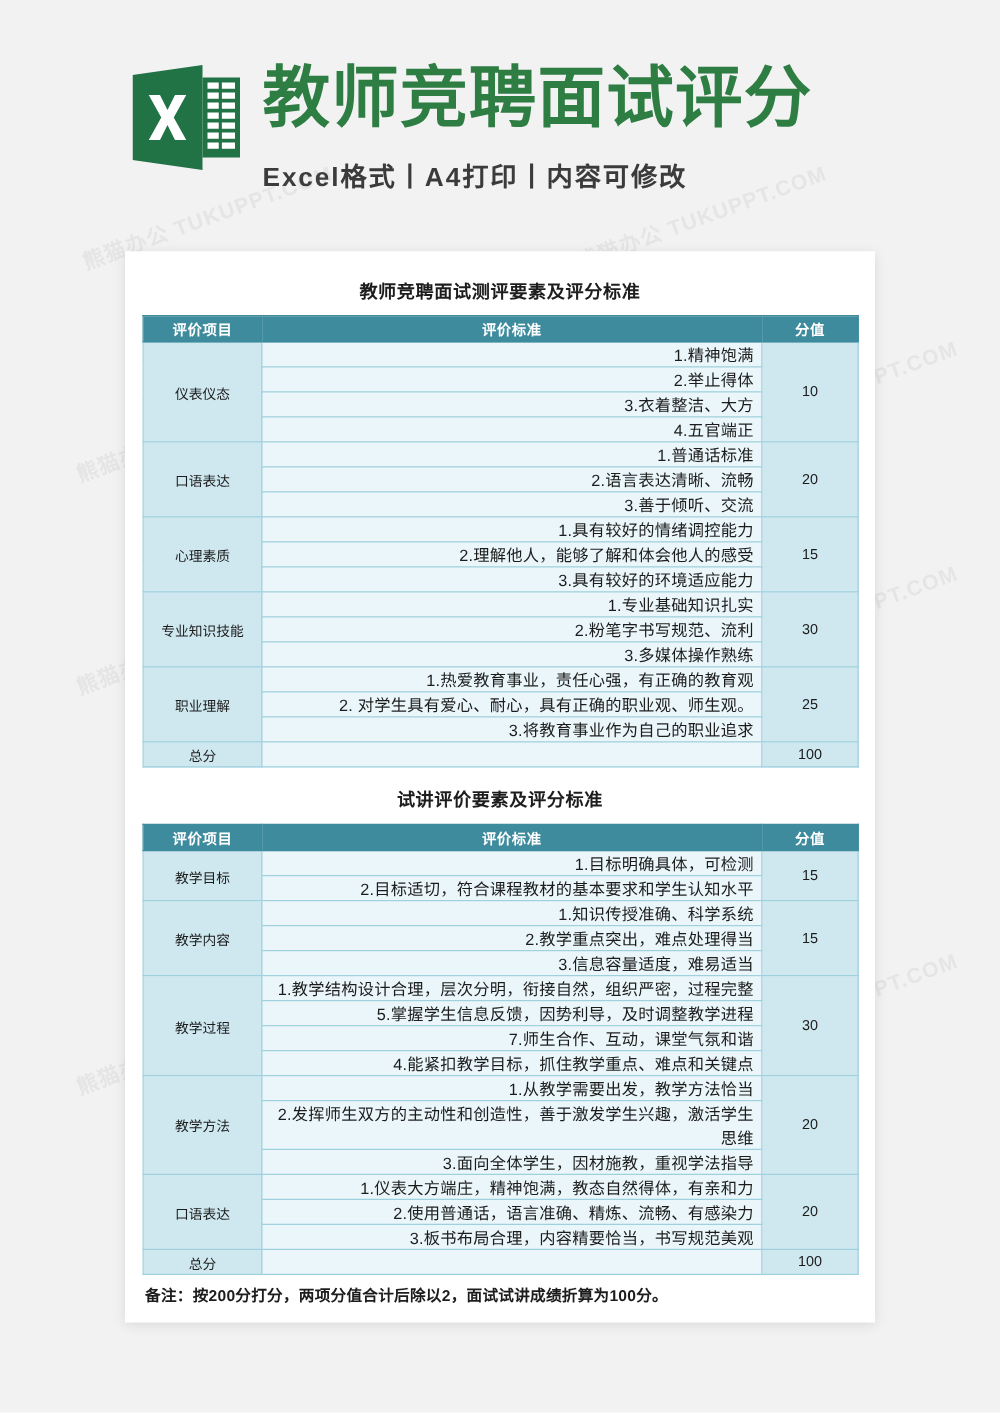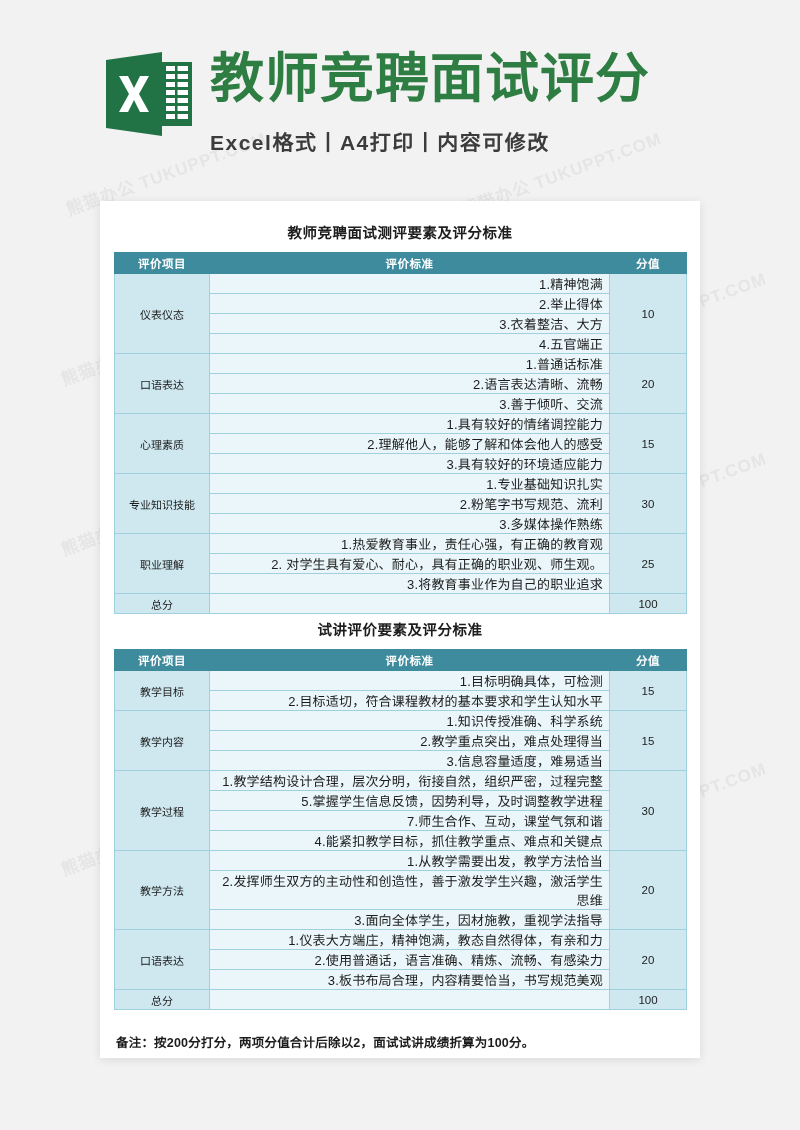--- a/index.html
+++ b/index.html
@@ -89,21 +89,21 @@
   }
 
   .sheet-title {
     text-align: center;
     font-size: 14.5px;
     font-weight: bold;
     color: #1d1d1d;
     letter-spacing: 0.5px;
     padding-bottom: 10px;
   }
-  .sheet-title.second { padding-top: 4px; }
+  .sheet-title.second { padding-top: 14px; }
 
   table.grid {
     width: 100%;
     border-collapse: collapse;
     table-layout: fixed;
     font-size: 11px;
     color: #1c1c1c;
   }
   table.grid col.c-item  { width: 95px; }
   table.grid col.c-crit  { width: 400px; }
@@ -142,21 +142,21 @@
     font-size: 11.5px;
   }
   tr.total td.item {
     background: #cfe8f0;
     text-align: center;
   }
   tr.total td.crit { background: #eaf6fa; }
   tr.total td.score { background: #cfe8f0; }
 
   .remark {
-    margin-top: 22px;
+    margin-top: 6px;
     font-size: 12.5px;
     font-weight: bold;
     color: #1c1c1c;
     letter-spacing: 0.2px;
     padding-left: 2px;
   }
 </style>
 </head>
 <body>
 

